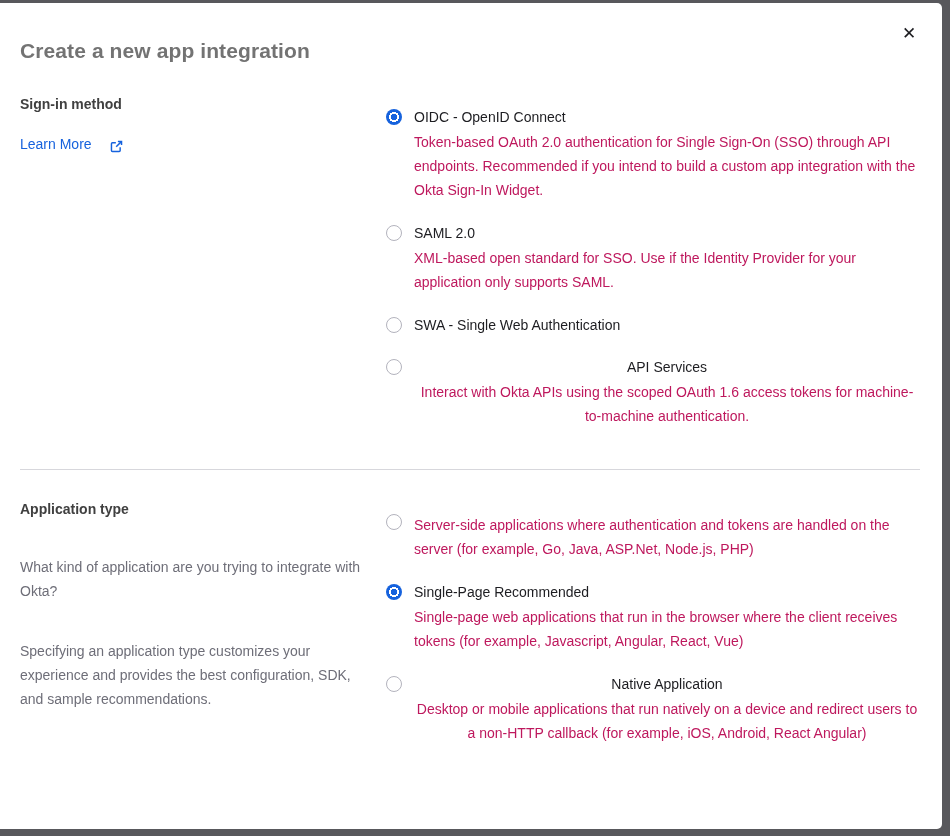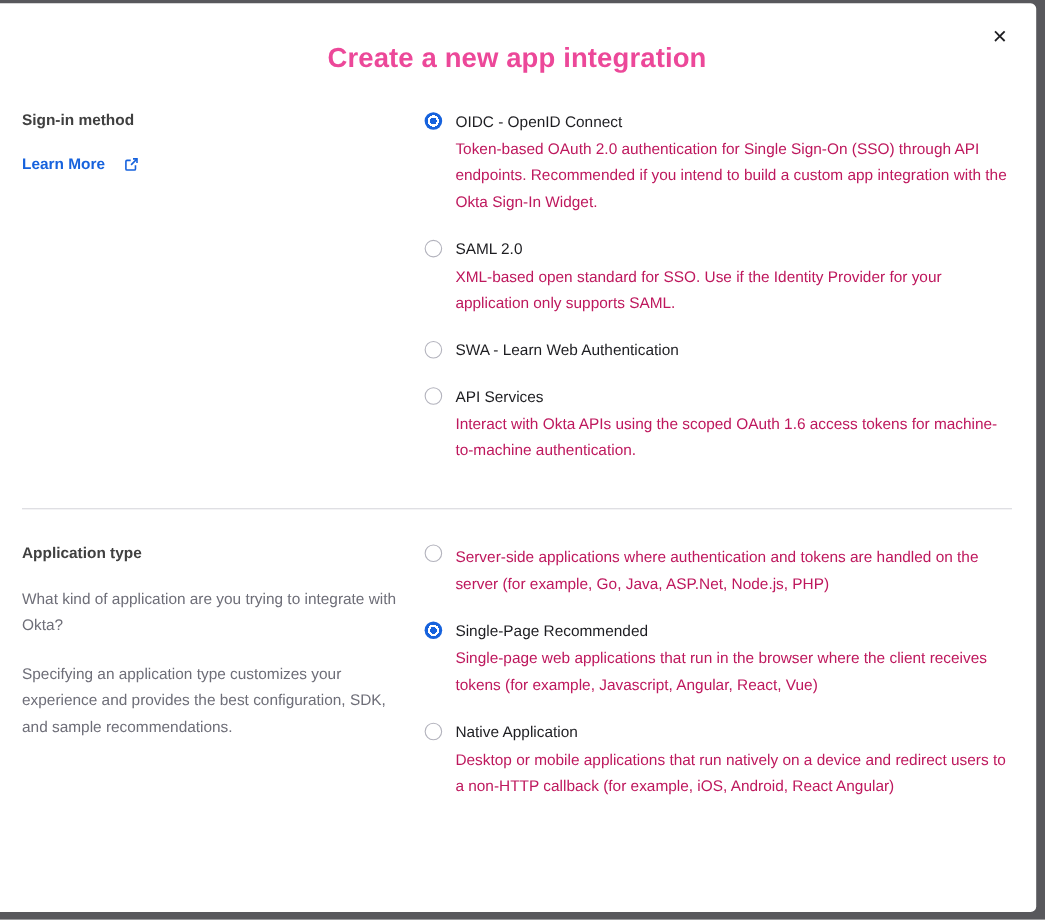--- a/index.html
+++ b/index.html
@@ -22,65 +22,64 @@
     position: absolute;
     top: 20px; right: 22px;
     width: 22px; height: 22px;
     border: none; background: transparent;
     font-size: 17px; line-height: 22px;
     color: #1d1d21; cursor: pointer;
     text-align: center;
   }
   .dialog-title {
     margin-top: 36px;
-    font-size: 25px;
+    font-size: 21px;
     font-weight: 700;
-    color: #ec4899;
+    color: #737373;
     letter-spacing: 0.1px;
-    text-align: center;
   }
   .section-row {
     display: flex;
     align-items: flex-start;
     margin-top: 31px;
   }
   .left-col { width: 346px; flex: none; margin-right: 20px; }
-  .right-col { flex: 1; min-width: 0; }
+  .right-col { flex: 1; min-width: 0; margin-top: 12px; }
   .section-label {
     font-size: 14px;
     font-weight: 700;
     color: #404040;
     line-height: 20px;
   }
   .learn-more {
     display: inline-flex;
-    align-items: center;
+    align-items: flex-end;
     gap: 18px;
     margin-top: 21px;
     font-size: 14px;
-    font-weight: 700;
+    font-weight: 400;
     color: #1662dd;
     text-decoration: none;
     line-height: 18px;
   }
   .learn-more svg { display: block; }
   .left-para {
-    margin-top: 20px;
+    margin-top: 36px;
     font-size: 14px;
     color: #6e6e78;
     line-height: 24px;
   }
   .left-para + .left-para { }
   .option {
     display: flex;
     align-items: flex-start;
     margin-bottom: 20px;
     cursor: pointer;
   }
-  .option:last-child { margin-bottom: 0; }
+  .option:last-child { margin-bottom: 0; text-align: center; }
   .radio {
     width: 16px; height: 16px;
     border-radius: 50%;
     border: 1.5px solid #b3b3bd;
     background: #fff;
     flex: none;
     margin-top: 3px;
     margin-right: 12px;
   }
   .radio.selected {
@@ -141,21 +140,21 @@
         <div class="option">
           <span class="radio"></span>
           <div>
             <div class="option-label">SAML 2.0</div>
             <div class="option-desc">XML-based open standard for SSO. Use if the Identity Provider for your application only supports SAML.</div>
           </div>
         </div>
         <div class="option">
           <span class="radio"></span>
           <div>
-            <div class="option-label">SWA - Learn Web Authentication</div>
+            <div class="option-label">SWA - Single Web Authentication</div>
           </div>
         </div>
         <div class="option">
           <span class="radio"></span>
           <div>
             <div class="option-label">API Services</div>
             <div class="option-desc">Interact with Okta APIs using the scoped OAuth 1.6 access tokens for machine-to-machine authentication.</div>
           </div>
         </div>
       </div>

